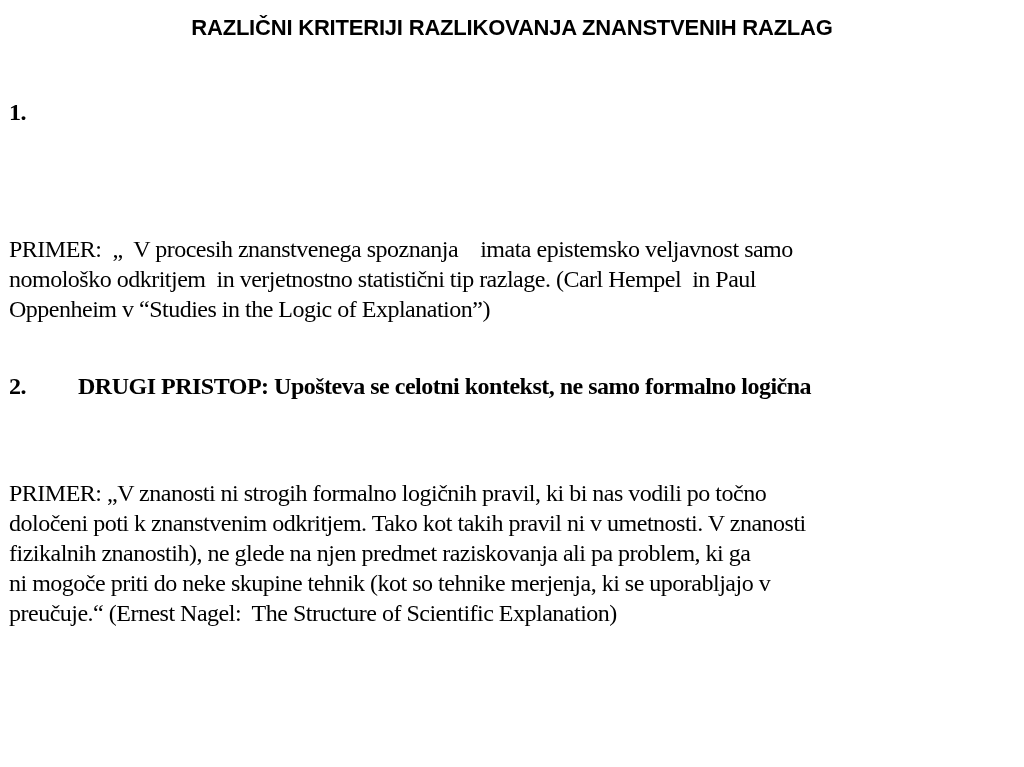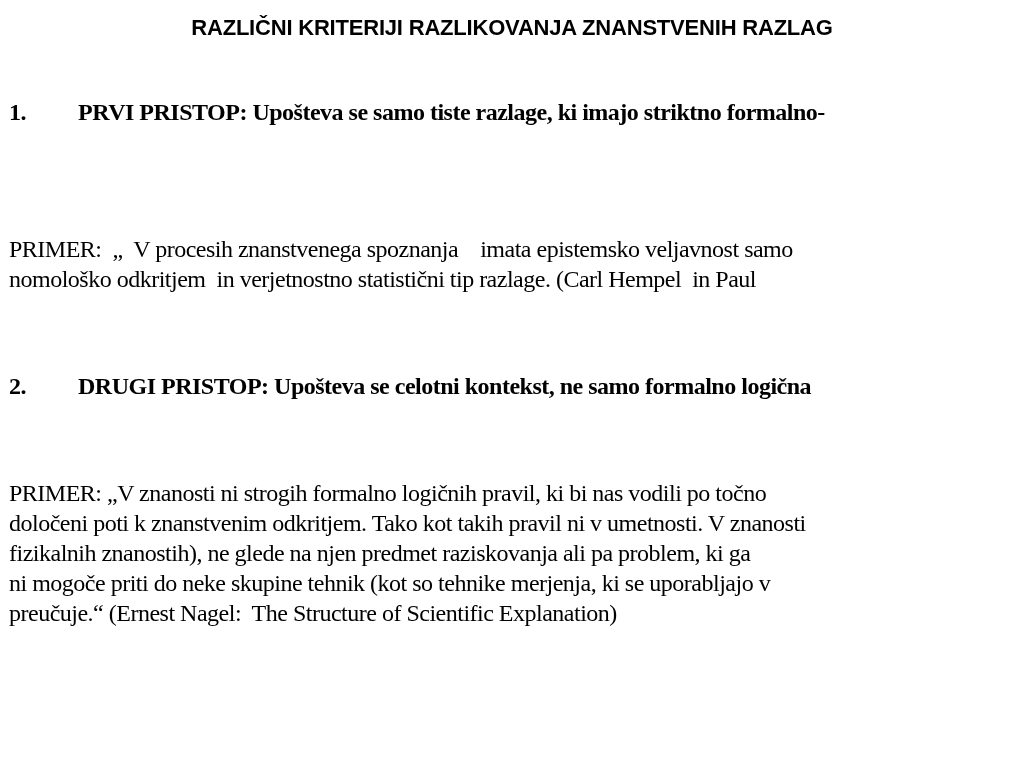--- a/index.html
+++ b/index.html
@@ -24,27 +24,27 @@
   .line { display: block; white-space: pre; }
 </style>
 </head>
 <body>
 
 <div class="title">RAZLIČNI KRITERIJI RAZLIKOVANJA ZNANSTVENIH RAZLAG</div>
 
 <div class="item" style="top:98px;">
   <span class="num">1.</span>
   <div class="body">
-    <span class="line">PRVI PRISTOP: Upošteva se samo tiste razlage, ki imajo striktno formalno-</span>
   </div>
 </div>
 
 <div class="para" style="top:234px;">
   <span class="line">PRIMER:  „  V procesih znanstvenega spoznanja    imata epistemsko veljavnost samo</span>
   <span class="line">nomološko odkritjem  in verjetnostno statistični tip razlage. (Carl Hempel  in Paul</span>
+  <span class="line">Oppenheim v “Studies in the Logic of Explanation”)</span>
 </div>
 
 <div class="item" style="top:372px;">
   <span class="num">2.</span>
   <div class="body">
     <span class="line">DRUGI PRISTOP: Upošteva se celotni kontekst, ne samo formalno logična</span>
   </div>
 </div>
 
 <div class="para" style="top:478px;">

